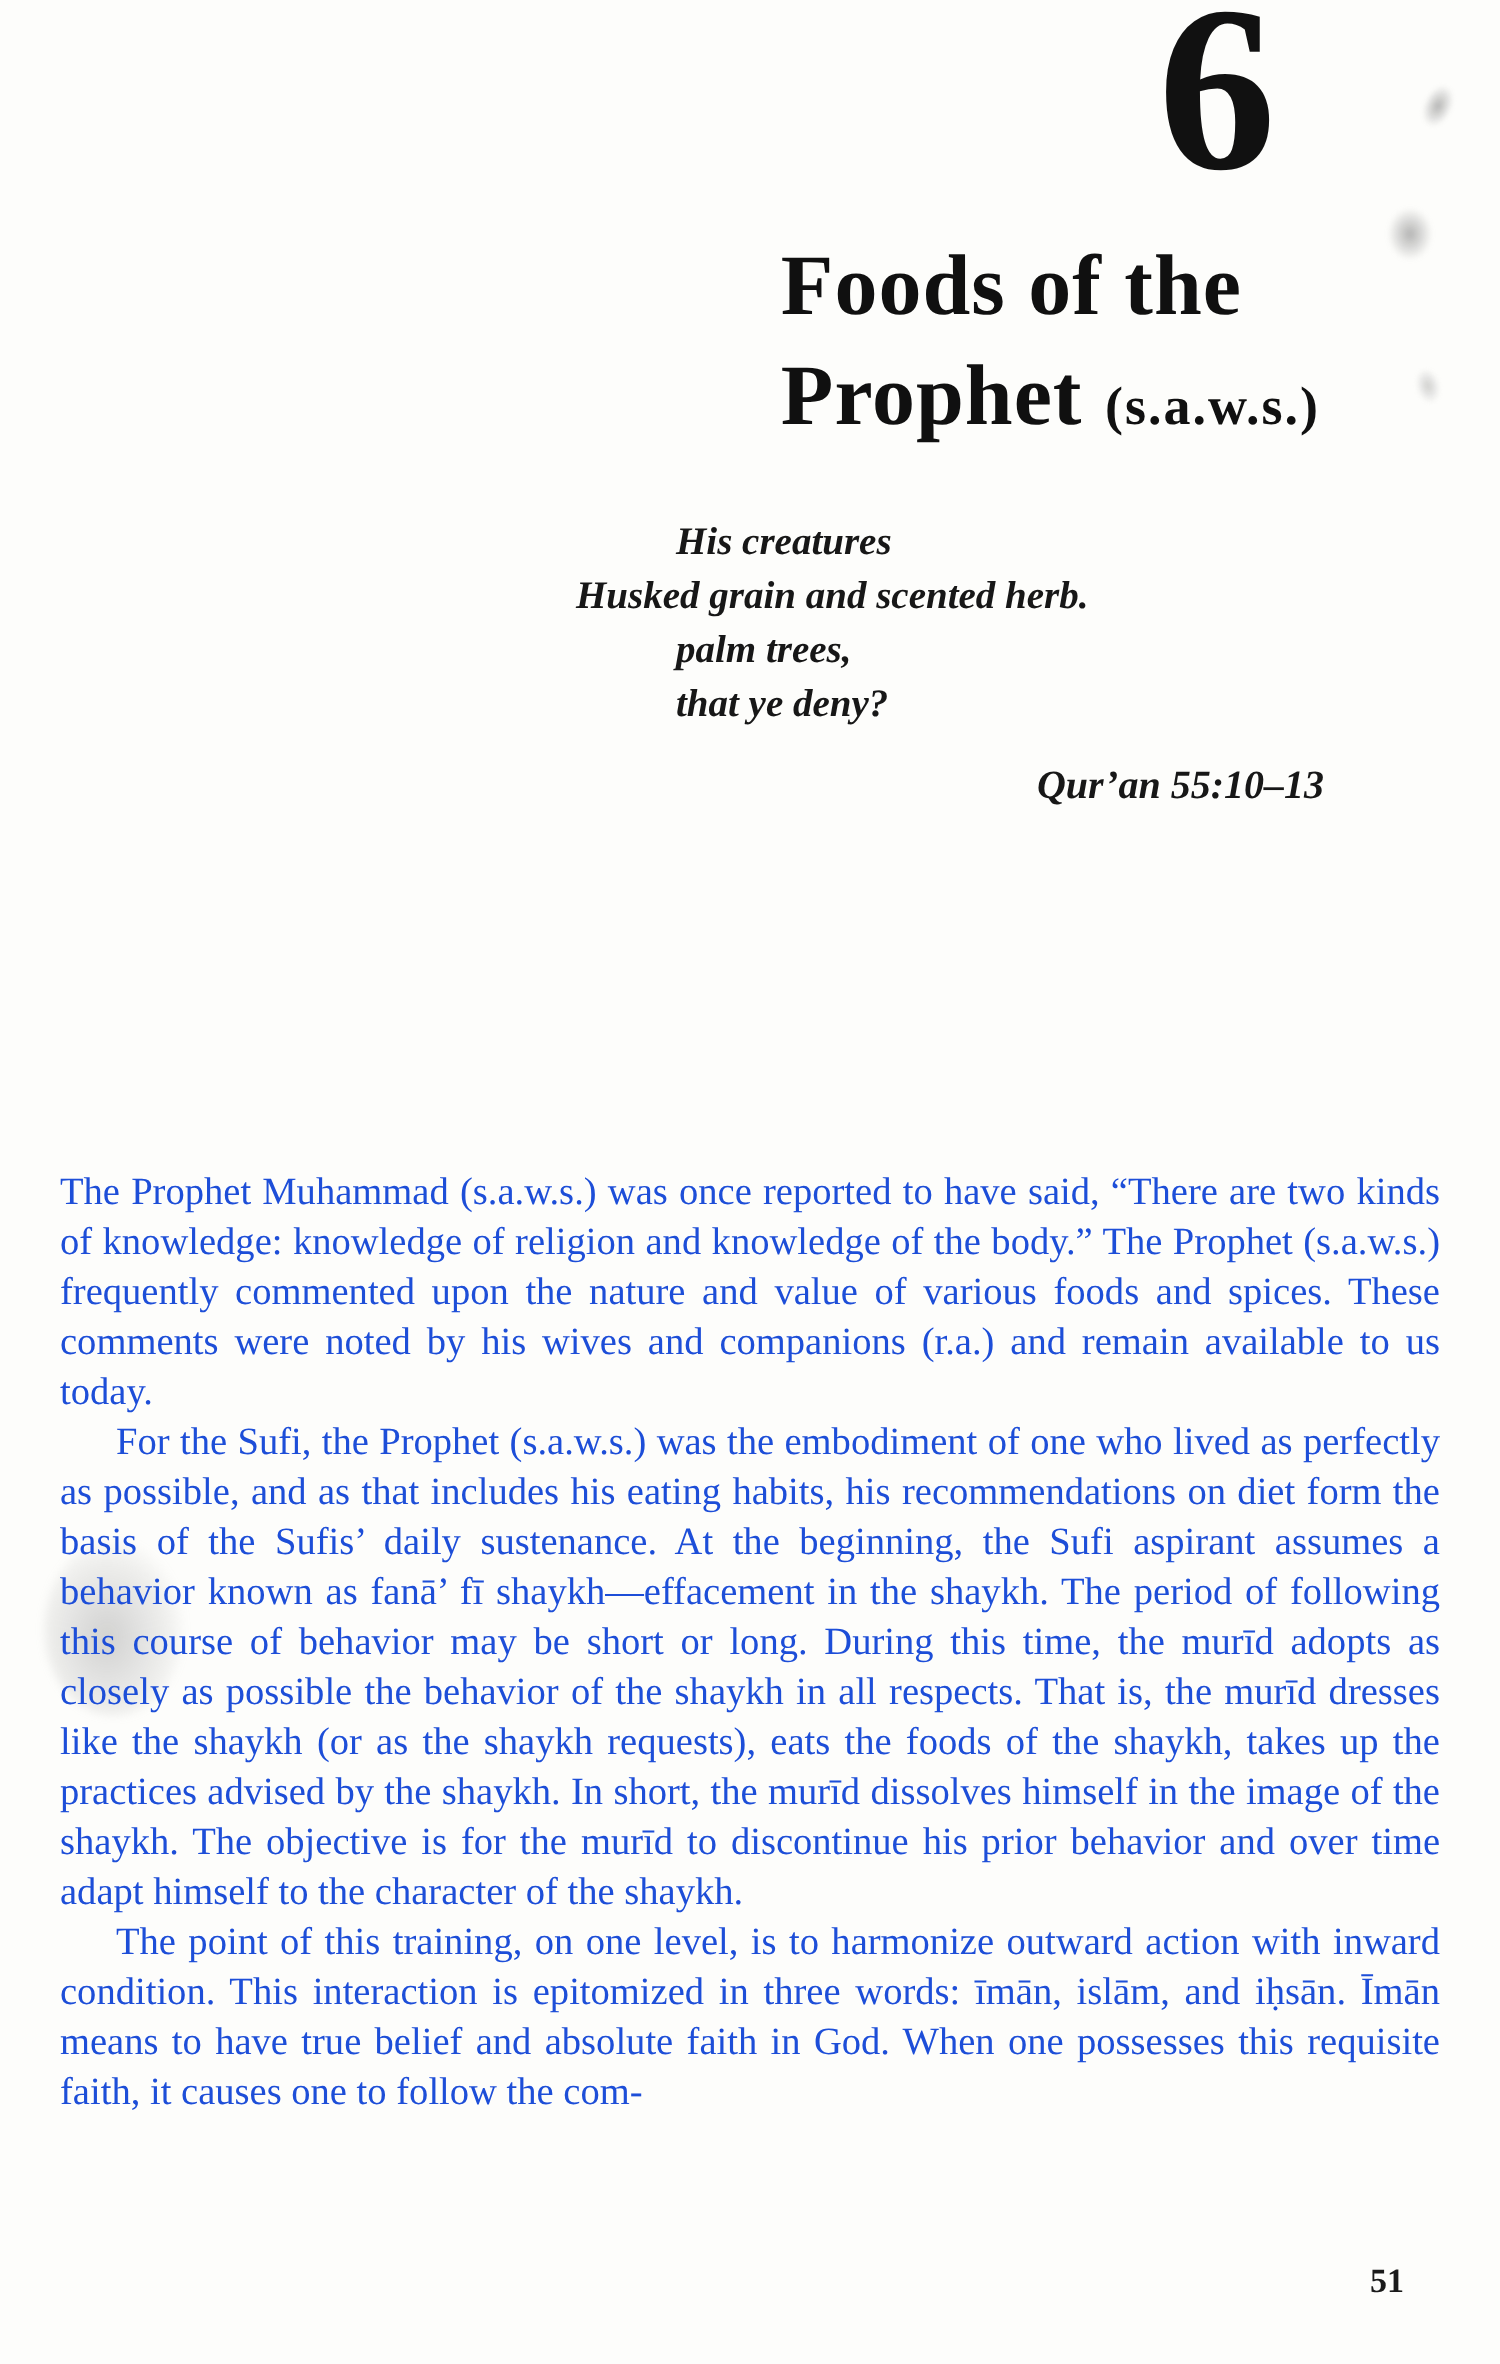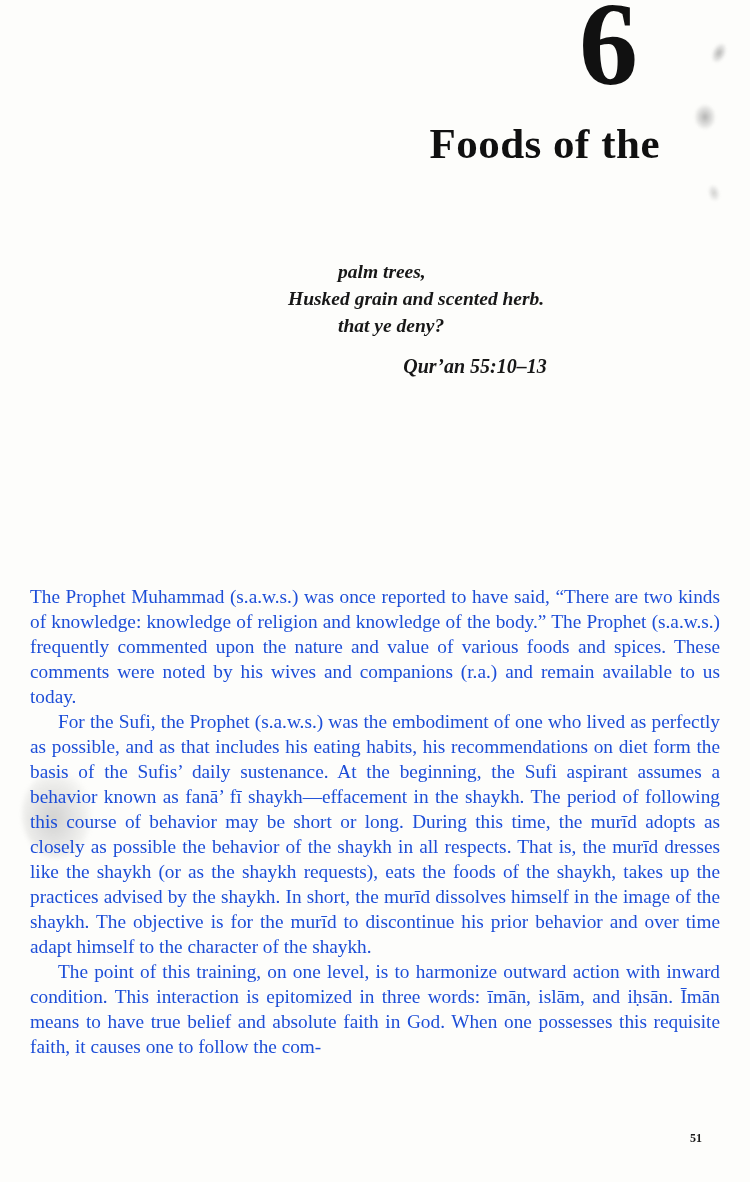--- a/index.html
+++ b/index.html
@@ -55,21 +55,21 @@
     font-weight: 700;
     font-style: italic;
     font-size: 19.5px;
     line-height: 27px;
     color: #171717;
   }
   .q-line { white-space: nowrap; }
   .q-line.indent { padding-left: 50px; }
   .epigraph-attr {
     margin-top: 14px;
-    text-align: center;
+    text-align: right;
     font-weight: 700;
     font-style: italic;
     font-size: 20px;
     white-space: nowrap;
   }
   
   .body-text {
     position: absolute;
     top: 584px;
     left: 30px;
@@ -80,21 +80,21 @@
     color: #1d4ed8;
   }
   .para { margin: 0; }
   .para.indent { text-indent: 28px; }
   .it { }
   
   .page-number {
     position: absolute;
     top: 1131px;
     right: 48px;
-    font-size: 12px;
+    font-size: 17px;
     font-weight: 700;
     color: #1a1a1a;
   }
   
   .smudge {
     position: absolute;
     border-radius: 50%;
     pointer-events: none;
   }
   .smudge-a {
@@ -127,26 +127,28 @@
 
   <div class="smudge smudge-a"></div>
   <div class="smudge smudge-b"></div>
   <div class="smudge smudge-c"></div>
   <div class="smudge smudge-d"></div>
 
   <div class="chapter-num">6</div>
 
   <div class="title-block">
     <div>Foods of the</div>
+    <div><span></span><span>Prophet</span> <span class="title-suffix">(s.a.w.s.)</span></div>
   </div>
 
   <div class="epigraph">
     <div>
+        <div class="q-line indent">His creatures</div>
+        <div class="q-line">Husked grain and scented herb.</div>
         <div class="q-line indent">palm trees,</div>
-        <div class="q-line">Husked grain and scented herb.</div>
         <div class="q-line indent">that ye deny?</div>
       </div>
     <div class="epigraph-attr">Qur’an 55:10–13</div>
   </div>
 
   <div class="body-text">
       <p class="para"><span>The Prophet Muhammad (s.a.w.s.) was once reported to have said, “There are two kinds of knowledge: knowledge of religion and knowledge of the body.” The Prophet (s.a.w.s.) frequently commented upon the nature and value of various foods and spices. These comments were noted by his wives and companions (r.a.) and remain available to us today.</span></p>
       <p class="para indent"><span>For the Sufi, the Prophet (s.a.w.s.) was the embodiment of one who lived as perfectly as possible, and as that includes his eating habits, his recommendations on diet form the basis of the Sufis’ daily sustenance. At the beginning, the Sufi aspirant assumes a behavior known as </span><span class="it">fanā’ fī shaykh</span><span>—effacement in the shaykh. The period of following this course of behavior may be short or long. During this time, the </span><span class="it">murīd</span><span> adopts as closely as possible the behavior of the shaykh in all respects. That is, the </span><span class="it">murīd</span><span> dresses like the shaykh (or as the shaykh requests), eats the foods of the shaykh, takes up the practices advised by the shaykh. In short, the </span><span class="it">murīd</span><span> dissolves himself in the image of the shaykh. The objective is for the </span><span class="it">murīd</span><span> to discontinue his prior behavior and over time adapt himself to the character of the shaykh.</span></p>
       <p class="para indent"><span>The point of this training, on one level, is to harmonize outward action with inward condition. This interaction is epitomized in three words: </span><span class="it">īmān</span><span>, </span><span class="it">islām</span><span>, and </span><span class="it">iḥsān</span><span>. </span><span class="it">Īmān</span><span> means to have true belief and absolute faith in God. When one possesses this requisite faith, it causes one to follow the com-</span></p>
     </div>

